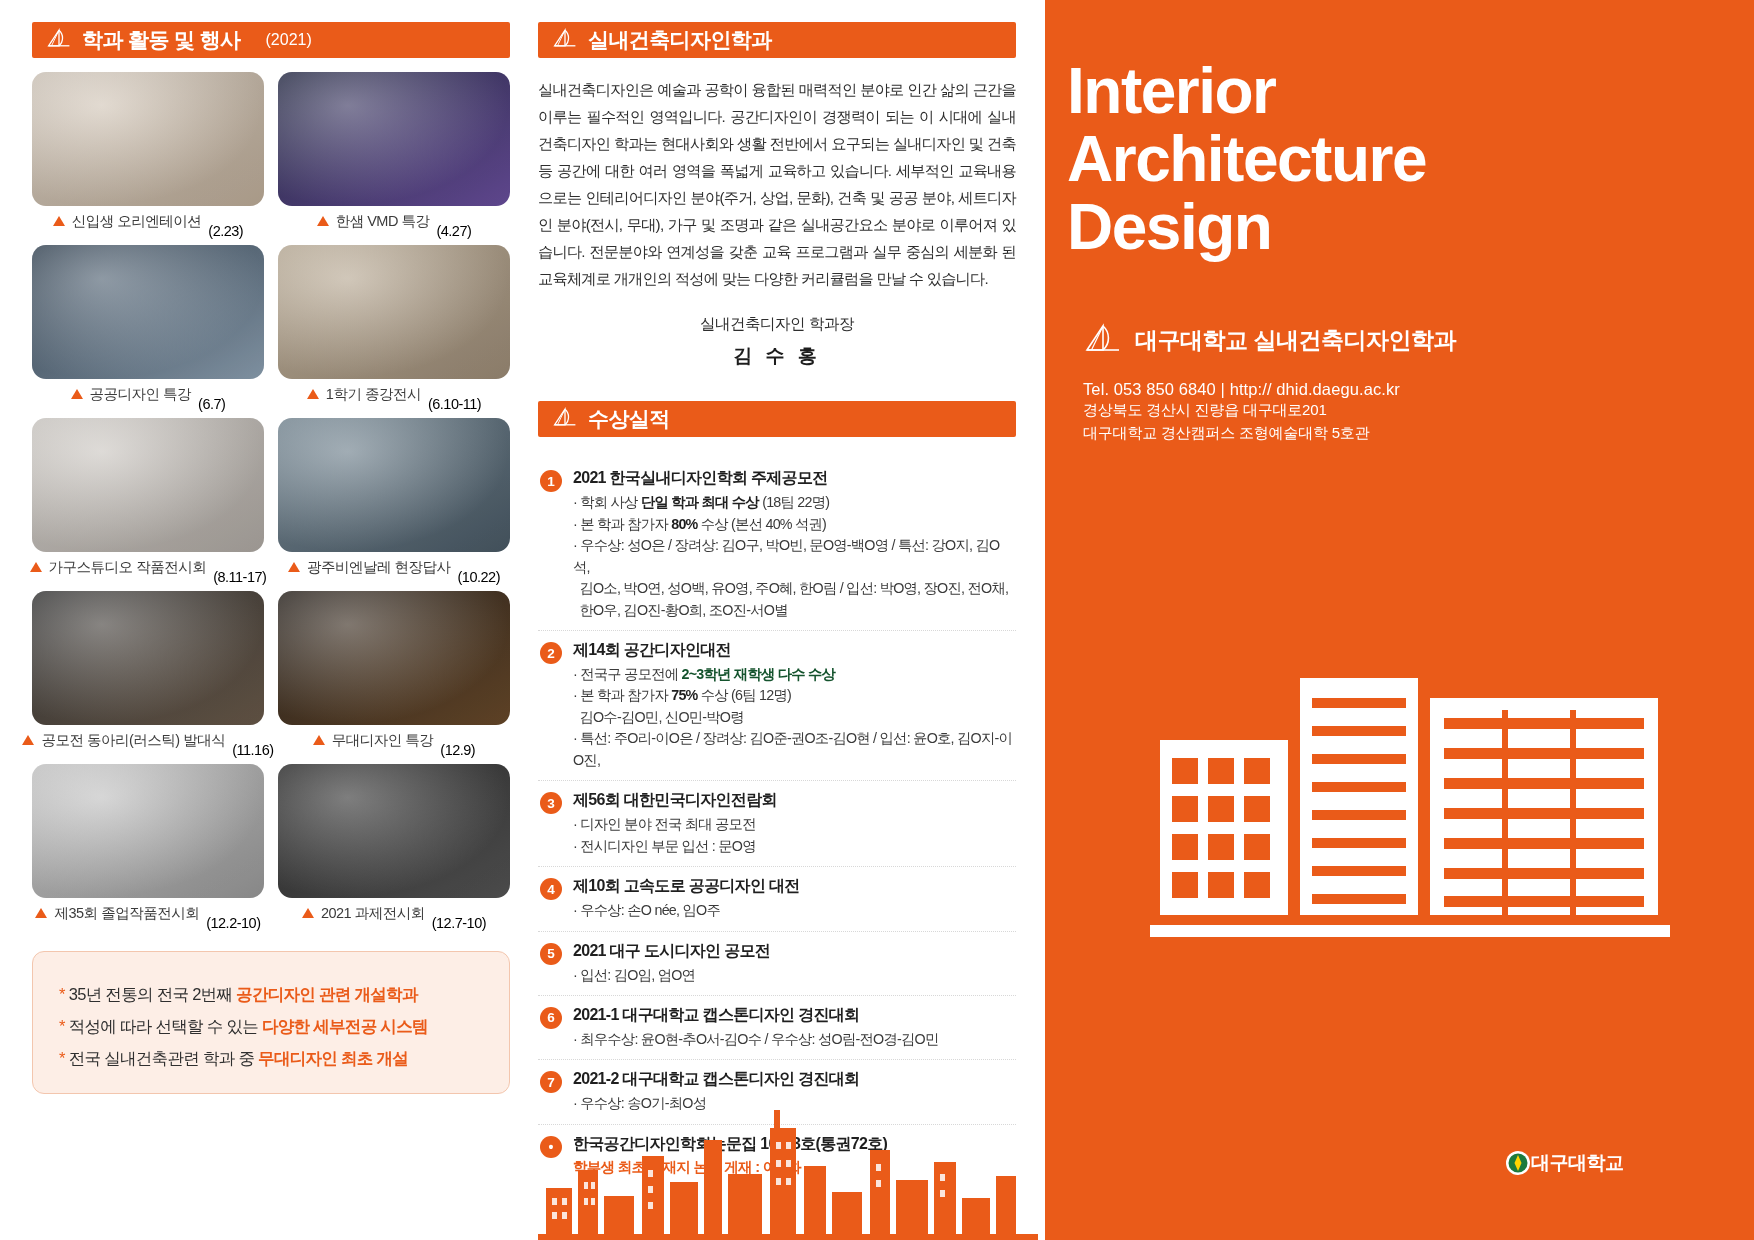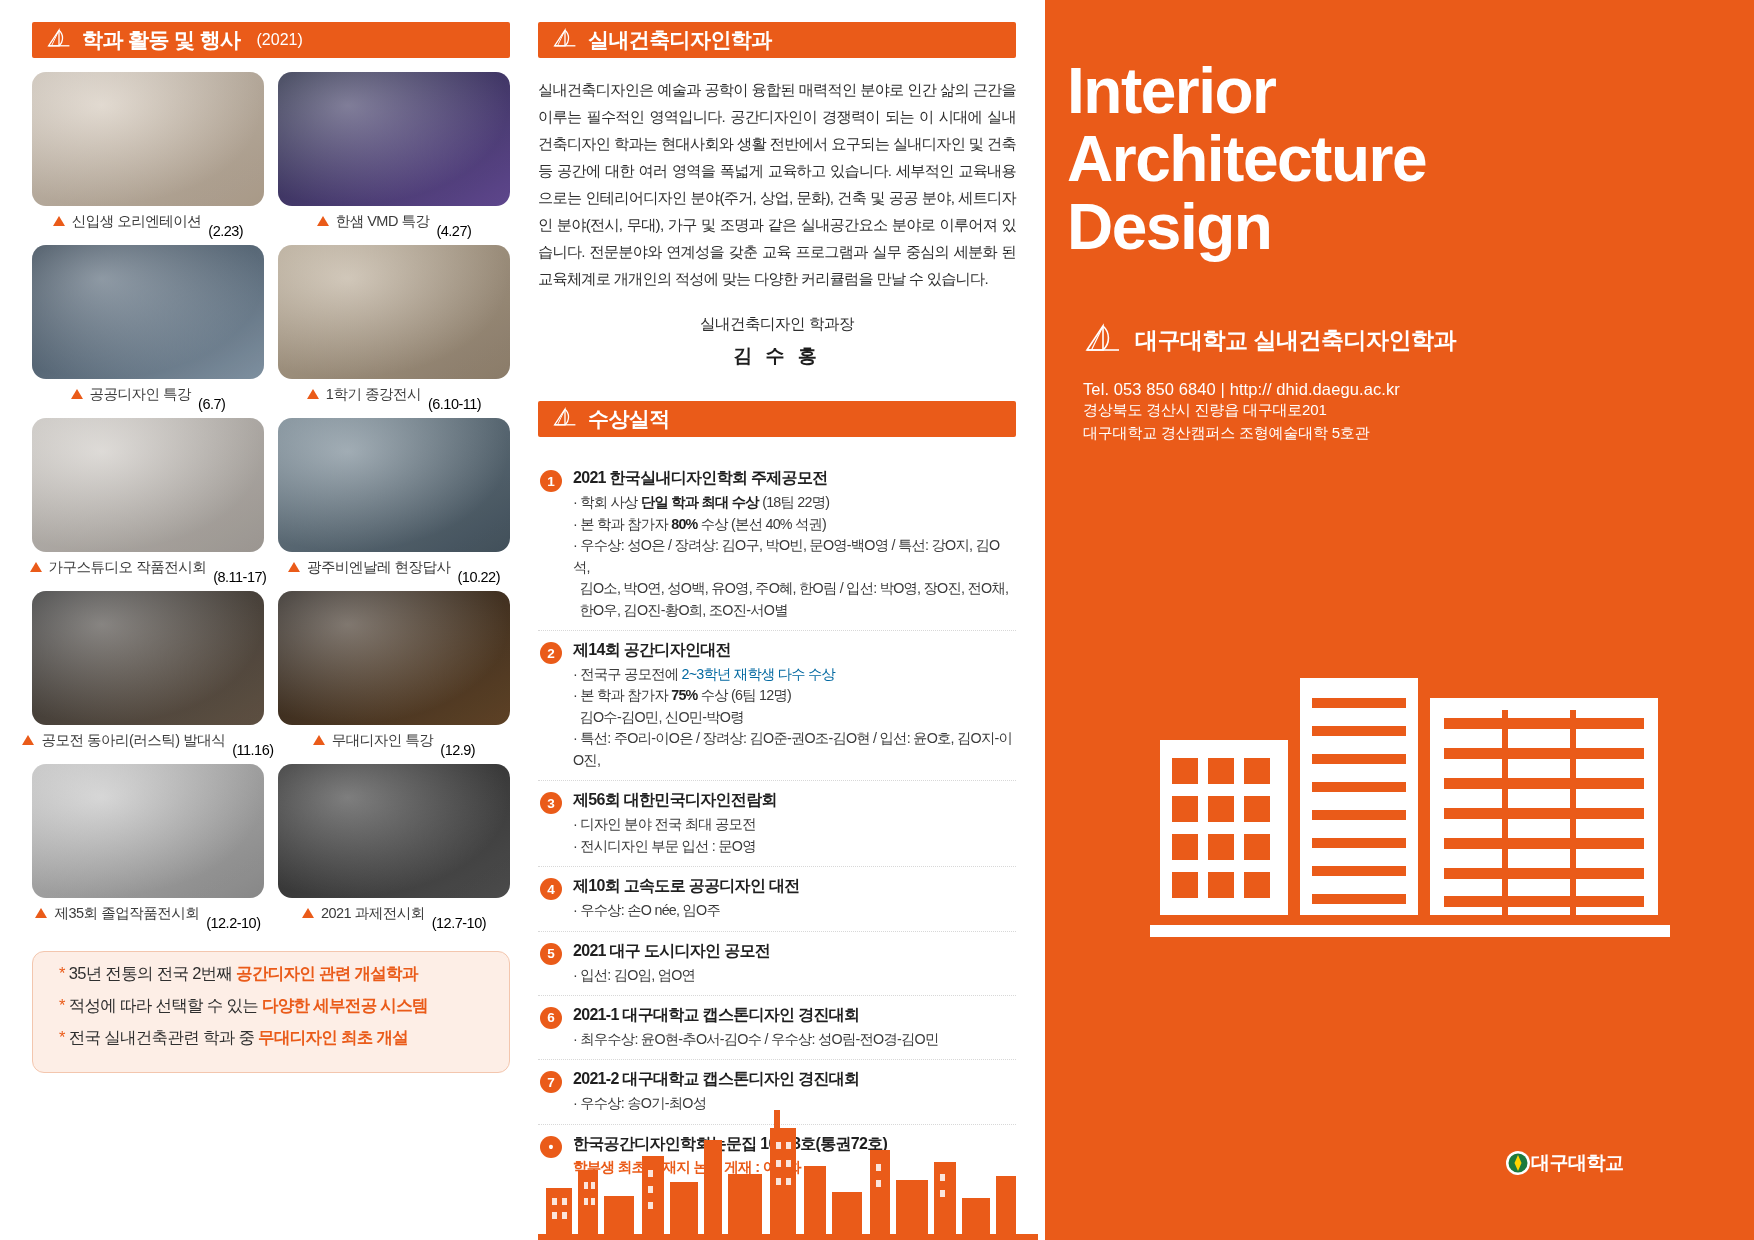--- a/index.html
+++ b/index.html
@@ -33,42 +33,42 @@
   .dgu-footer { position:absolute; left:1505px; top:1150px; display:flex; align-items:flex-start; color:#fff; }
   .dgu-footer .dgu-text { font-size: 19px; font-weight:700; letter-spacing:-0.5px; }
 
   
   .left-col { position:absolute; left:32px; top:22px; width: 478px; }
   .sec-bar {
     background:#ea5b19; color:#fff; height:36px; border-radius:2px;
     display:flex; align-items:center; padding-left:14px; gap:10px;
   }
   .sec-bar .sec-title { font-size: 21px; font-weight: 700; letter-spacing:-0.6px; }
-  .sec-bar .sec-sub { font-size: 16px; font-weight: 400; margin-left:6px; }
+  .sec-bar .sec-sub { font-size: 16px; font-weight: 400; margin-left:15px; }
 
   .photo-grid { margin-top: 14px; display:grid; grid-template-columns: 232px 232px; column-gap: 14px; row-gap: 0px; }
   .photo-cell { width: 232px; margin-bottom: 9px; }
   .photo-thumb {
     width: 232px; height: 134px; border-radius: 14px; overflow:hidden;
     position:relative; background:#cfc9c2;
   }
   .caption {
     display:flex; align-items:center; justify-content:center; gap:7px;
     height: 30px; font-size: 14.5px; color:#3b3b3b; letter-spacing:-0.5px;
     white-space: nowrap;
   }
   .caption .tri {
     width:0;height:0;border-left:6px solid transparent;border-right:6px solid transparent;
     border-bottom:10px solid #ea5b19; flex:0 0 auto;
   }
   .caption .date { color:#000000;margin-top:20px; }
 
   .notes-box {
     margin-top: 14px; width: 478px; background:#fdeee6; border:1.4px solid #f3c6ae;
-    border-radius: 12px; padding: 5px 22px 18px 26px;
+    border-radius: 12px; padding: 26px 22px 18px 26px;
   }
   .note-line { font-size:16.5px; color:#2f2f2f; letter-spacing:-0.7px; line-height: 1.95; white-space:nowrap; }
   .note-line .hl { color:#ea5b19; font-weight:700; }
   .note-line .ast { color:#ea5b19; margin-right:4px; }
 
   
   .mid-col { position:absolute; left:538px; top:22px; width: 478px; }
   .intro-body {
     margin-top: 18px; font-size: 15.2px; line-height: 1.78; color:#2e2e2e;
     letter-spacing:-0.75px; text-align: justify;
@@ -83,21 +83,21 @@
   .badge {
     flex:0 0 auto; width:22px; height:22px; border-radius:50%; background:#ea5b19;
     color:#fff; font-size:13.5px; font-weight:700; display:flex; align-items:center;
     justify-content:center; margin-top:2px;
   }
   .badge.dot { font-size: 14px; }
   .award-body { flex:1 1 auto; }
   .award-title { font-size:16px; font-weight:700; color:#1f1f1f; letter-spacing:-0.7px; margin-bottom:3px; }
   .award-line { font-size:14.3px; color:#3a3a3a; letter-spacing:-0.75px; line-height:1.5; }
   .award-line .b { font-weight:700; color:#1f1f1f; }
-  .award-line .o { color:#0369a1; font-weight:400; }
+  .award-line .o { color:#14532d; font-weight:700; }
   .award-note { font-size:14.5px; color:#ea5b19; font-weight:700; letter-spacing:-0.7px; }
 
   
   .skyline { position:absolute; left:538px; bottom:0; width: 500px; height: 170px; }
 
   
   .ph { position:absolute; inset:0; }
 </style>
 </head>
 <body>

